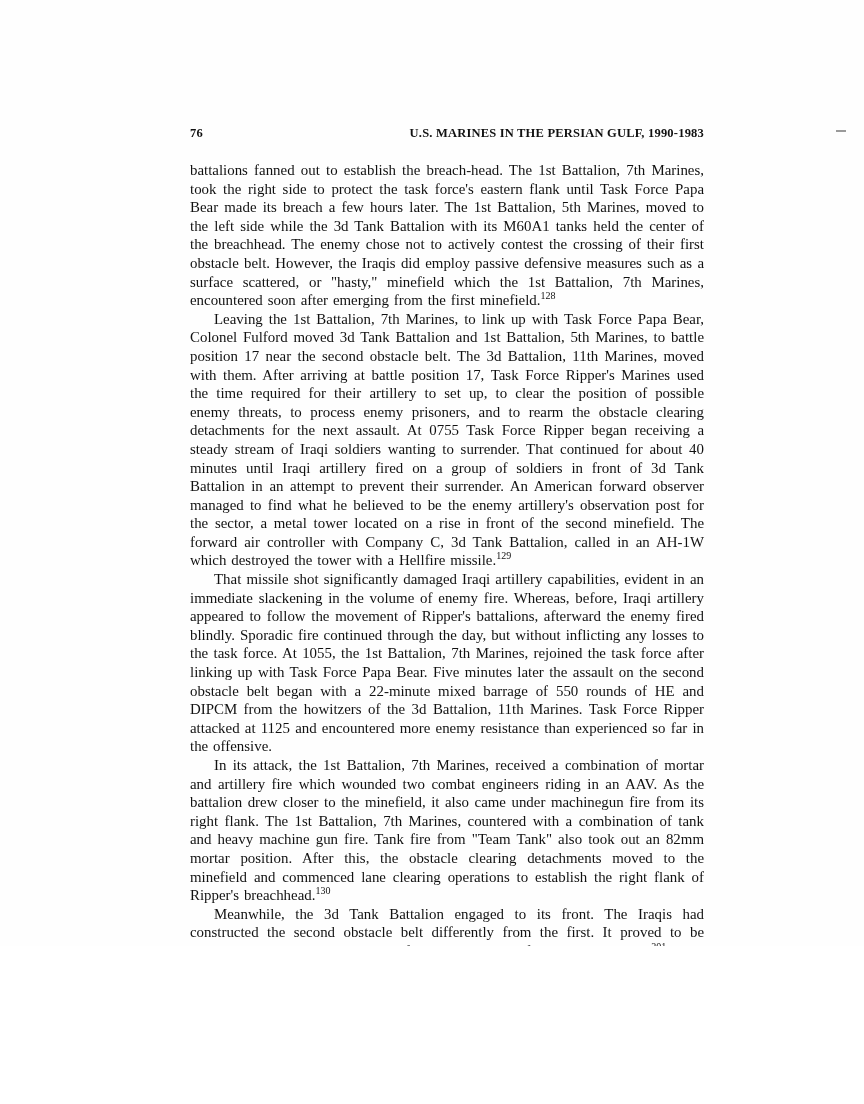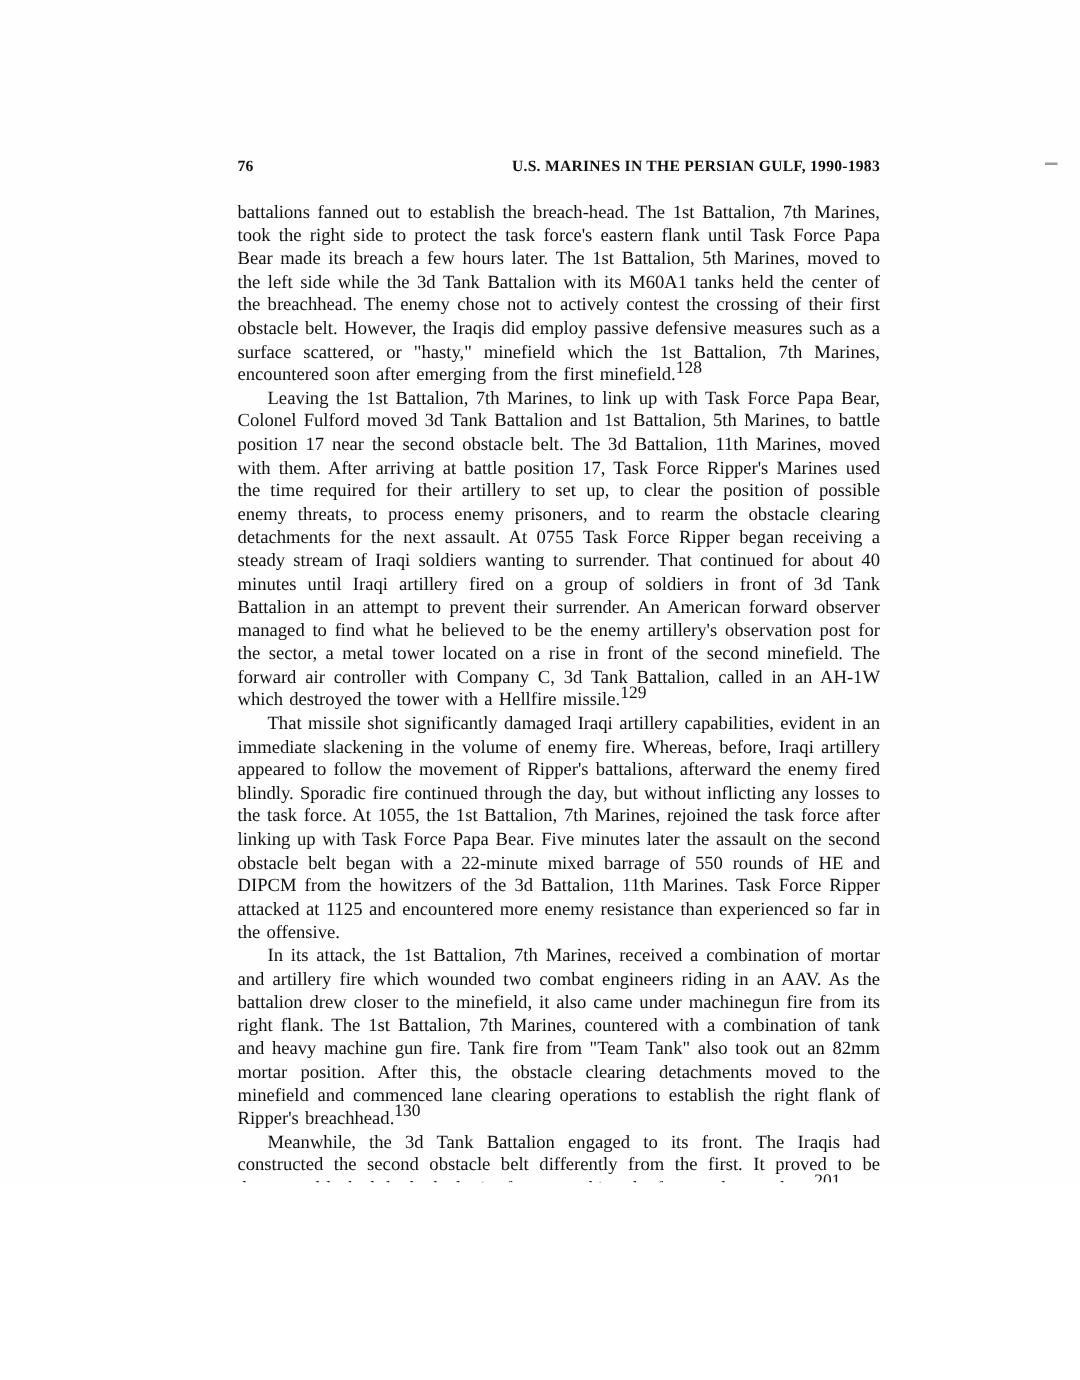--- a/index.html
+++ b/index.html
@@ -49,21 +49,21 @@
     margin: 0;
     font-size: 14.9px;
     line-height: 18.6px;
     text-align: justify;
     word-spacing: 1.2px;
   }
   .body-text p.indented {
     text-indent: 24px;
   }
   sup.footnote {
-    font-size: 14px;
+    font-size: 10px;
     line-height: 0;
     vertical-align: super;
     letter-spacing: 0;
   }
 </style>
 </head>
 <body>
 
 <div class="page">
   <div class="scan-artifact"></div>

